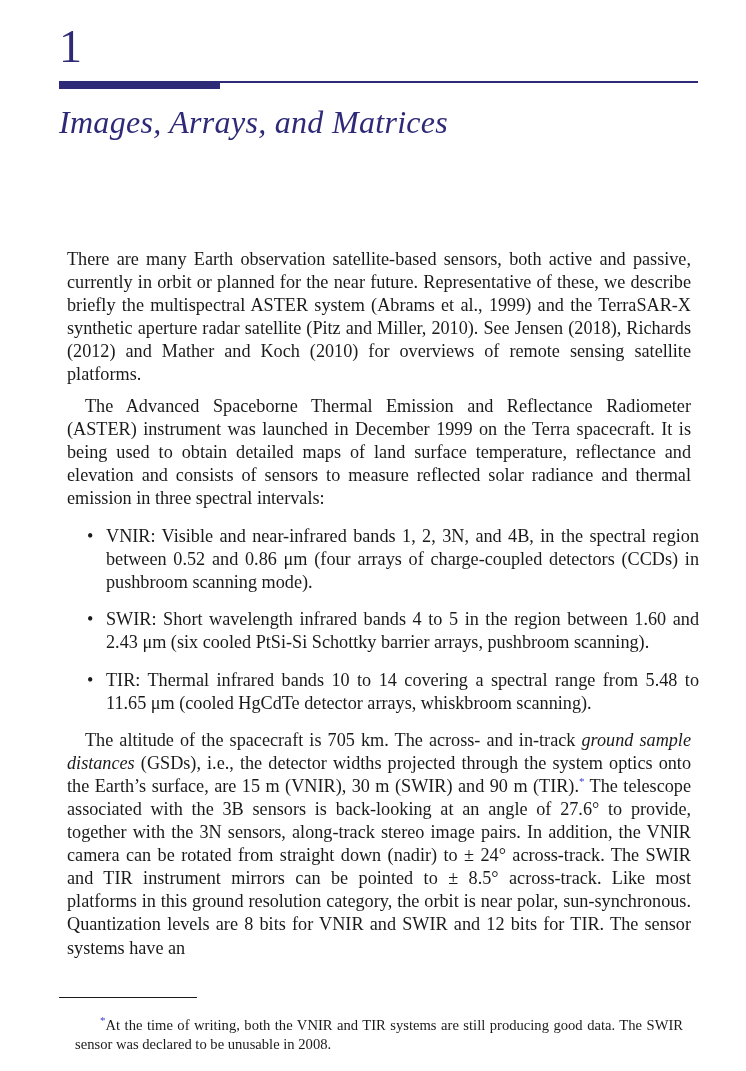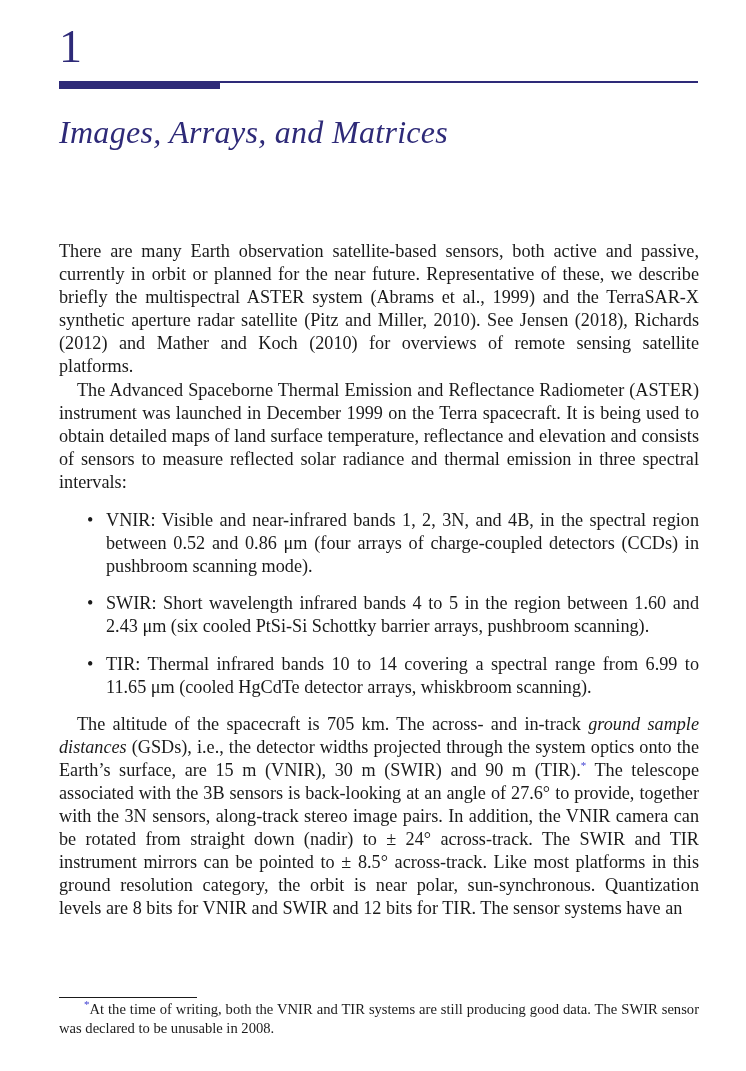--- a/index.html
+++ b/index.html
@@ -36,41 +36,41 @@
       position: absolute;
       left: 59px;
       top: 81px;
       width: 161px;
       height: 8px;
       background: #2e2a78;
     }
     .chapter-title {
       position: absolute;
       left: 59px;
-      top: 112px;
+      top: 102px;
       font-family: "Liberation Serif", "DejaVu Serif", serif;
       font-style: italic;
       font-size: 32px;
       line-height: 40px;
       color: #2e2a78;
       letter-spacing: 0.3px;
     }
     .body-text {
       position: absolute;
       left: 59px;
       top: 240px;
       width: 640px;
       font-family: "Liberation Serif", "DejaVu Serif", serif;
       font-size: 18.2px;
       line-height: 23.1px;
       text-align: justify;
       hyphens: auto;
     }
     .body-text p {
-      margin: 0;
+      margin: 8px;
     }
     .body-text p.indent {
       text-indent: 18px;
     }
     ul.bullets {
       list-style: none;
       margin: 15px 0 14px 0;
       padding: 0 0 0 47px;
     }
     ul.bullets li {
@@ -103,21 +103,21 @@
     .footnote {
       position: absolute;
       left: 59px;
       top: 1000px;
       width: 640px;
       font-family: "Liberation Serif", "DejaVu Serif", serif;
       font-size: 14.6px;
       line-height: 19px;
       text-align: justify;
     }
-    .footnote p { margin: 0; text-indent: 25px; }
+    .footnote p { margin: 16px; text-indent: 25px; }
   </style>
 </head>
 <body>
 
 <div class="chapter-number">1</div>
 <div class="rule-thin"></div>
 <div class="rule-thick"></div>
 <div class="chapter-title">Images, Arrays, and Matrices</div>
 
 <div class="body-text">
@@ -128,21 +128,21 @@
     <li>
       <span class="bullet">•</span>
       <span>VNIR: Visible and near-infrared bands 1, 2, 3N, and 4B, in the spectral region between 0.52 and 0.86 μm (four arrays of charge-coupled detectors (CCDs) in pushbroom scanning mode).</span>
     </li>
     <li>
       <span class="bullet">•</span>
       <span>SWIR: Short wavelength infrared bands 4 to 5 in the region between 1.60 and 2.43 μm (six cooled PtSi-Si Schottky barrier arrays, pushbroom scanning).</span>
     </li>
     <li>
       <span class="bullet">•</span>
-      <span>TIR: Thermal infrared bands 10 to 14 covering a spectral range from 6.99 to 11.65 μm (cooled HgCdTe detector arrays, whiskbroom scanning).</span>
+      <span>TIR: Thermal infrared bands 10 to 14 covering a spectral range from 5.48 to 11.65 μm (cooled HgCdTe detector arrays, whiskbroom scanning).</span>
     </li>
   </ul>
 
   <p class="indent"><span>The altitude of the spacecraft is 705 km. The across- and in-track </span><span class="italic">ground sample distances</span><span> (GSDs), i.e., the detector widths projected through the system optics onto the Earth’s surface, are 15 m (VNIR), 30 m (SWIR) and 90 m (TIR).</span><span class="fn-mark">*</span><span> The telescope associated with the 3B sensors is back-looking at an angle of 27.6° to provide, together with the 3N sensors, along-track stereo image pairs. In addition, the VNIR camera can be rotated from straight down (nadir) to ± 24° across-track. The SWIR and TIR instrument mirrors can be pointed to ± 8.5° across-track. Like most platforms in this ground resolution category, the orbit is near polar, sun-synchronous. Quantization levels are 8 bits for VNIR and SWIR and 12 bits for TIR. The sensor systems have an</span></p>
 </div>
 
 <div class="footnote-rule"></div>
 <div class="footnote">
   <p><span class="fn-mark">*</span><span>At the time of writing, both the VNIR and TIR systems are still producing good data. The SWIR sensor was declared to be unusable in 2008.</span></p>
 </div>

